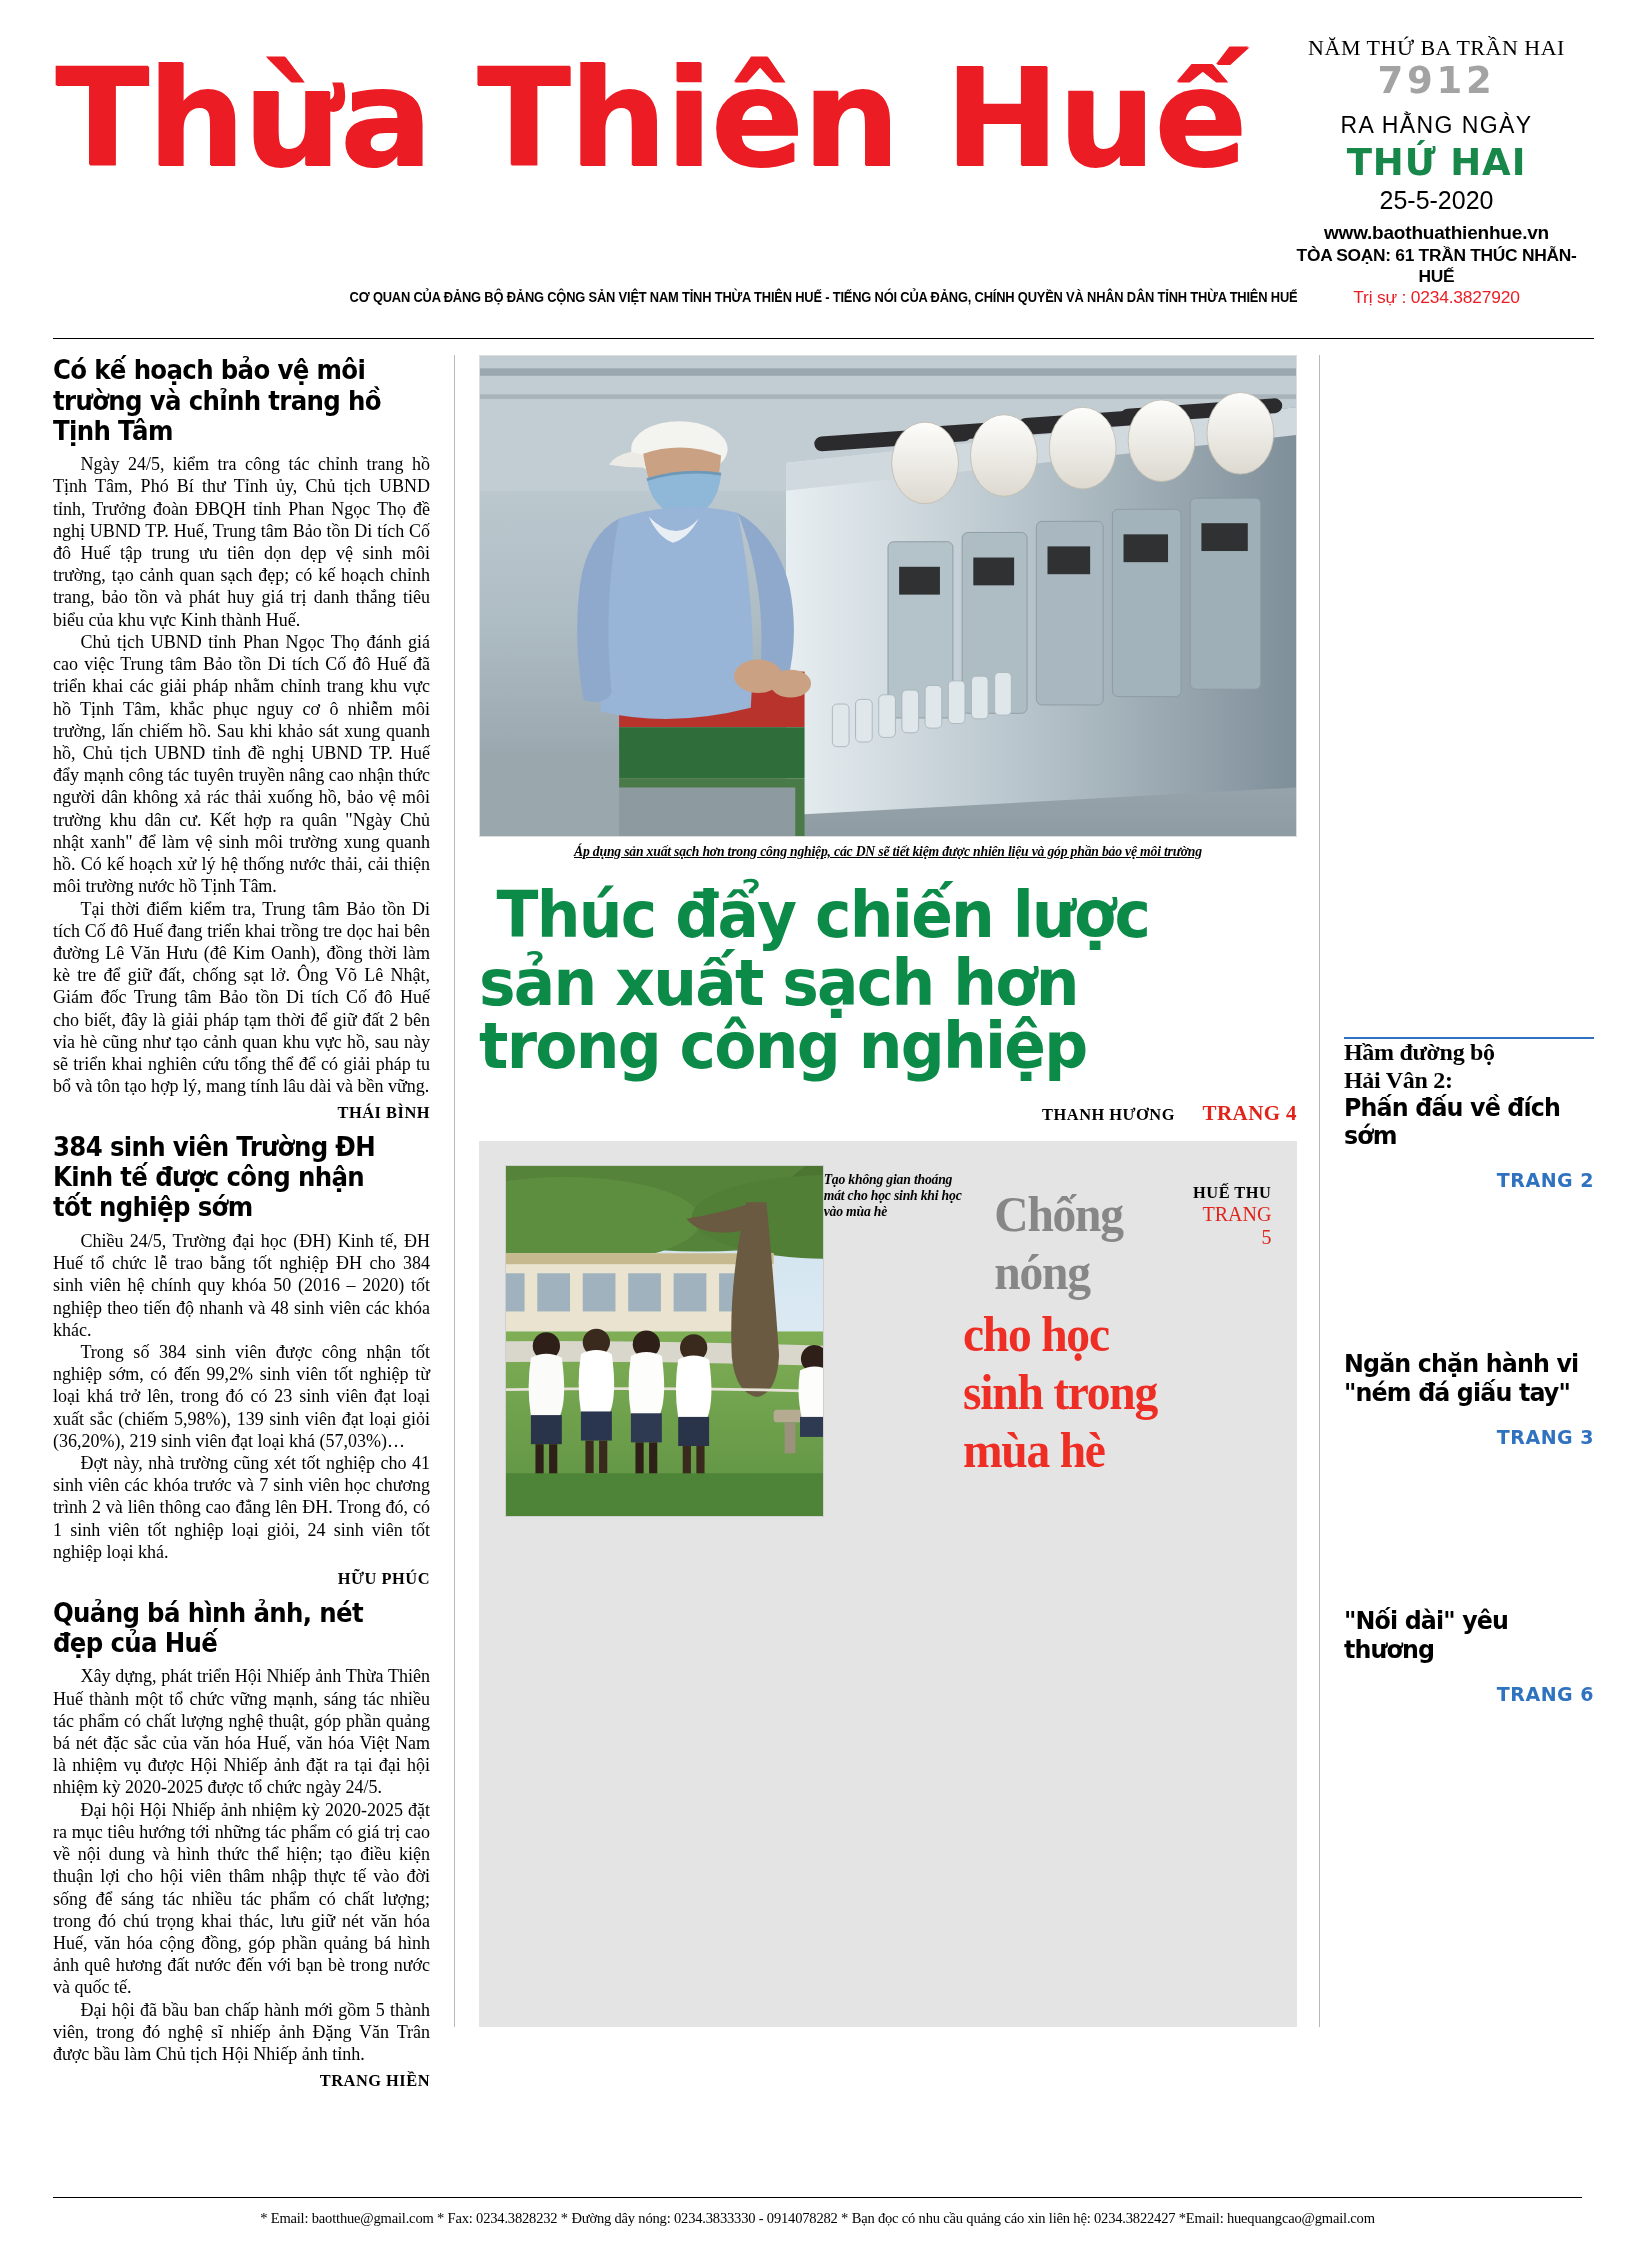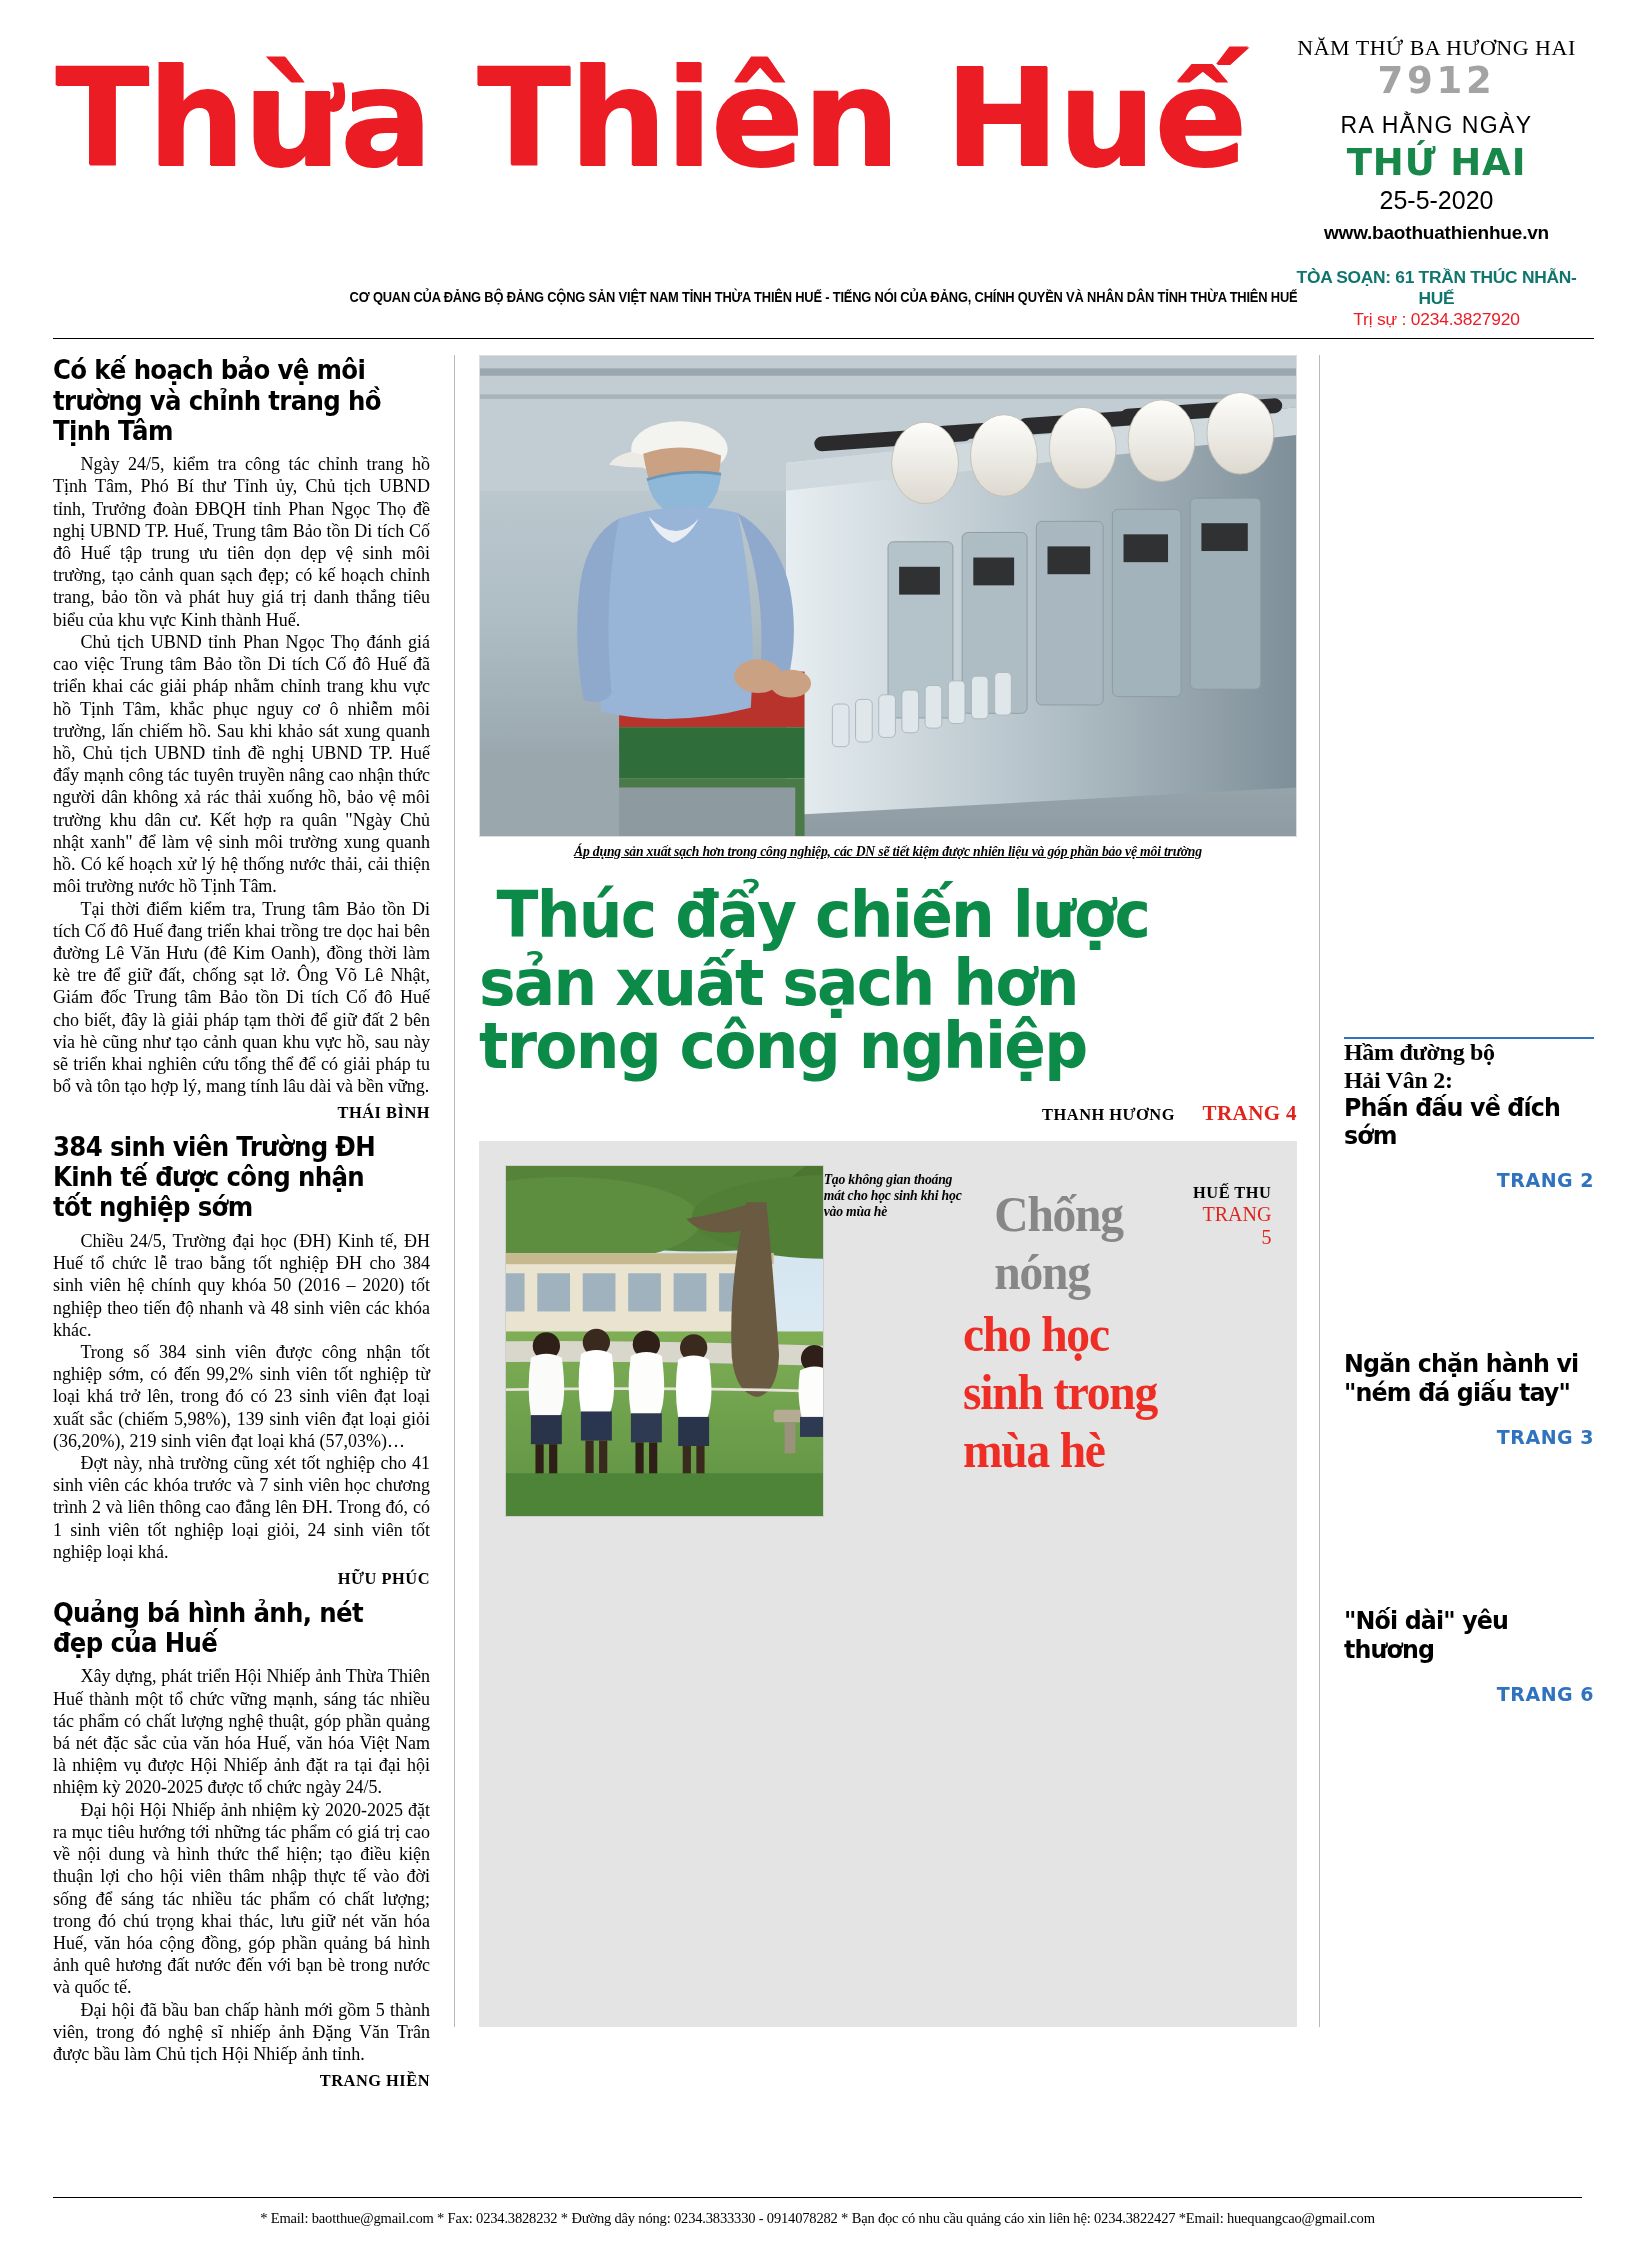--- a/index.html
+++ b/index.html
@@ -81,22 +81,22 @@
     font-family:"Liberation Sans", sans-serif;
     font-weight:bold;
     font-size:19px;
     margin-top:7.3px;
     letter-spacing:-0.2px;
   }
   .mi-office {
     font-family:"Liberation Sans", sans-serif;
     font-weight:bold;
     font-size:17.4px;
-    color:#0f766e;
-    margin-top:23px;
+    color:#000000;
+    margin-top:1px;
     letter-spacing:-0.3px;
   }
   .mi-phone {
     font-family:"Liberation Sans", sans-serif;
     font-size:17.4px;
     color:#ec1c24;
     letter-spacing:-0.2px;
   }
   .tagline {
     position:absolute;
@@ -323,21 +323,21 @@
   }
 </style>
 </head>
 <body>
 
 <div class="masthead">
   <div class="masthead-title-wrap">
     <div class="masthead-title">Thừa Thiên Huế</div>
   </div>
   <div class="masthead-info">
-    <div class="mi-year">NĂM THỨ BA HƯƠNG HAI</div>
+    <div class="mi-year">NĂM THỨ BA TRẦN HAI</div>
     <div class="mi-issue">7912</div>
     <div class="mi-daily">RA HẰNG NGÀY</div>
     <div class="mi-weekday">THỨ HAI</div>
     <div class="mi-date">25-5-2020</div>
     <div class="mi-web">www.baothuathienhue.vn</div>
     <div class="mi-office">TÒA SOẠN: 61 TRẦN THÚC NHẪN-HUẾ</div>
     <div class="mi-phone">Trị sự : 0234.3827920</div>
   </div>
 </div>
 <div class="tagline">CƠ QUAN CỦA ĐẢNG BỘ ĐẢNG CỘNG SẢN VIỆT NAM TỈNH THỪA THIÊN HUẾ - TIẾNG NÓI CỦA ĐẢNG, CHÍNH QUYỀN VÀ NHÂN DÂN TỈNH THỪA THIÊN HUẾ</div>

